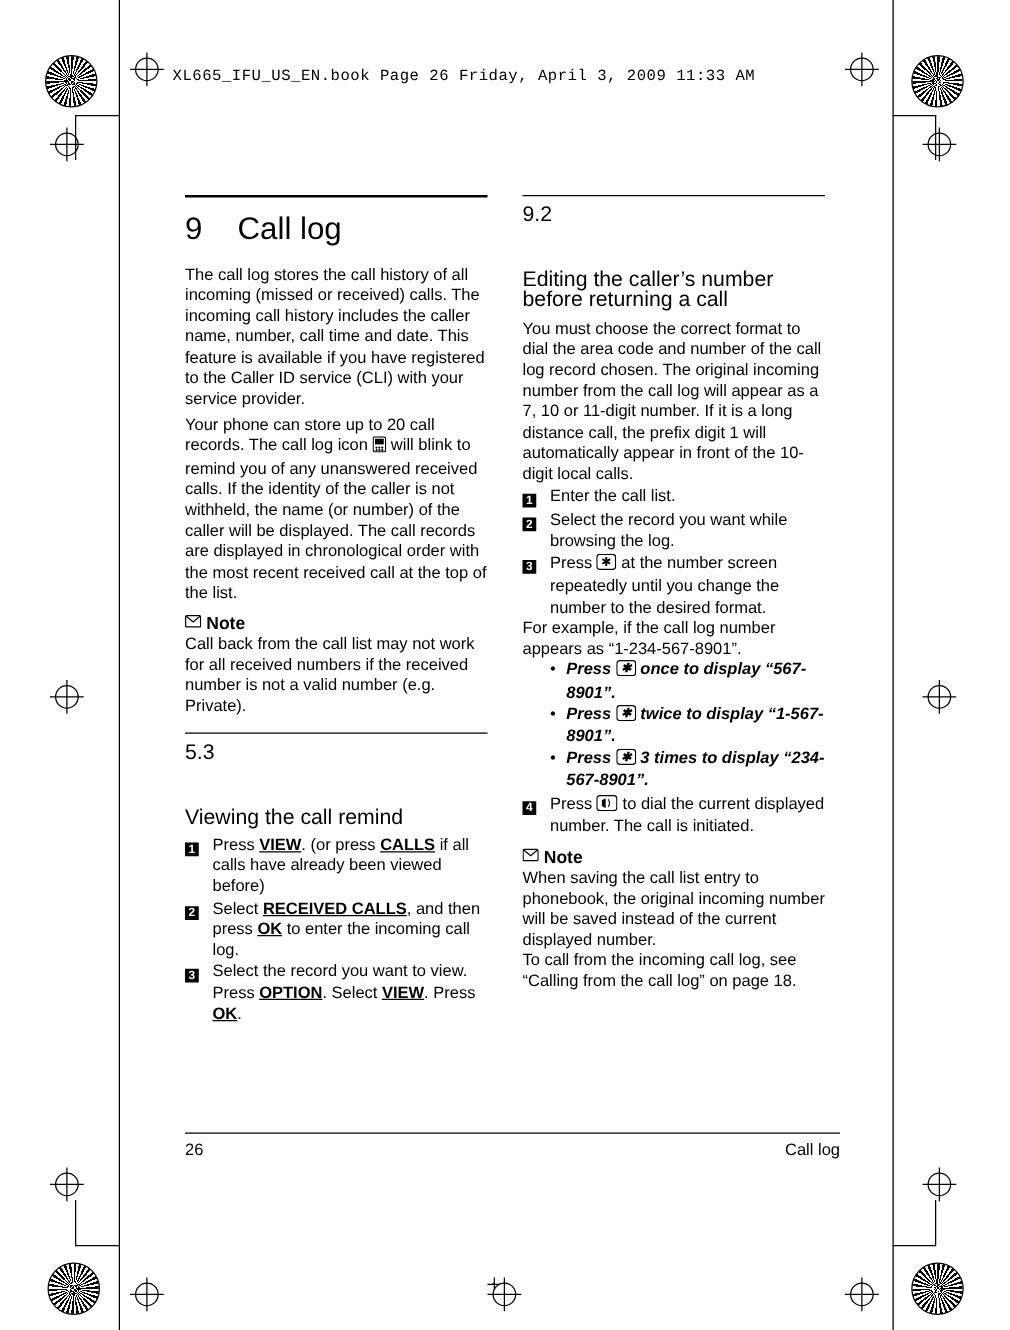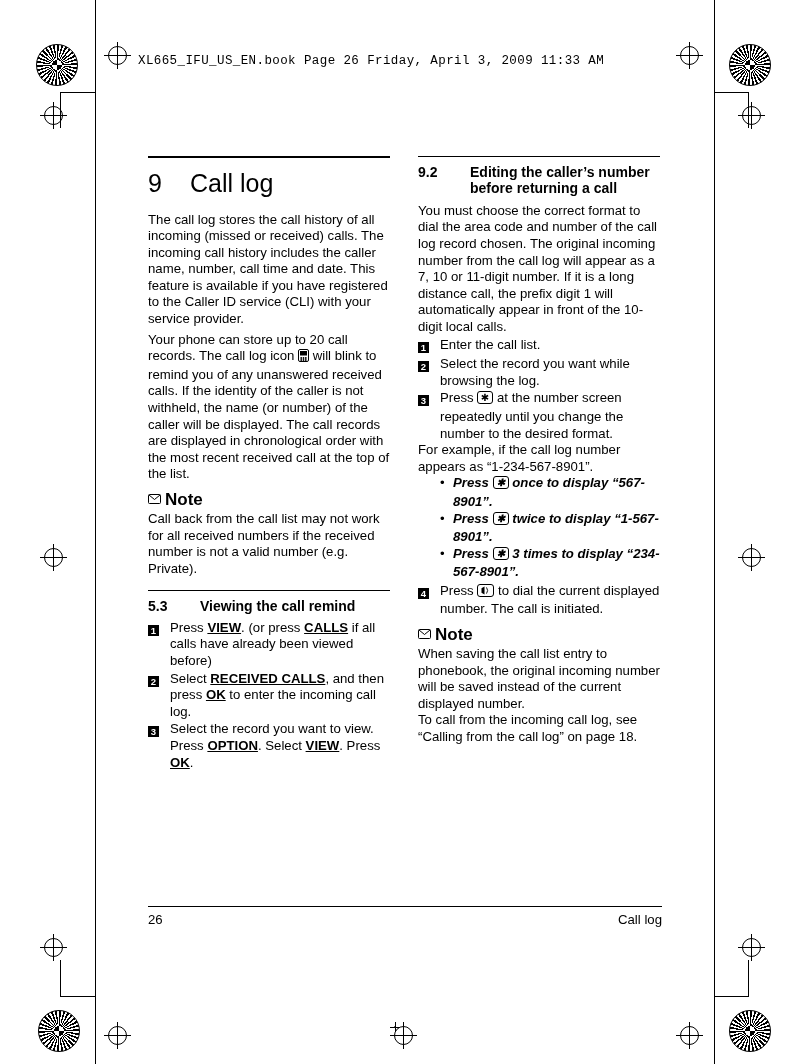--- a/index.html
+++ b/index.html
@@ -105,27 +105,28 @@
     font-size: 13.2px;
     line-height: 16.6px;
     margin: 0 0 0 0;
     text-align: left;
   }
   p.gap { margin-top: 4px; }
 
   
   .sec-head {
     display: flex;
-    font-size: 14px;
-    font-weight: bold;
+    font-size: 17px;
+    font-weight: normal;
     border-top: 1px solid #000;
     padding-top: 7px;
     margin-top: 13px;
     margin-bottom: 5px;
     line-height: 16.4px;
+    flex-direction: column;
   }
   .sec-head .snum {
     width: 52px;
     flex: 0 0 52px;
   }
   .sec-head .stext { flex: 1; }
 
   
   .step {
     display: flex;
@@ -166,21 +167,21 @@
     flex: 0 0 13px;
     font-style: normal;
     font-weight: normal;
   }
   .bullet .btext { flex: 1; }
 
   
   .note {
     display: flex;
     align-items: center;
-    font-size: 17px;
+    font-size: 14px;
     font-weight: bold;
     margin-top: 7px;
     margin-bottom: 1px;
   }
   .note .note-icon {
     width: 17px;
     flex: 0 0 17px;
   }
 
   b, strong { font-weight: bold; text-decoration: underline; }
@@ -188,21 +189,21 @@
   
   .icn {
     display: inline-block;
     vertical-align: -2px;
   }
 
   
   .footer {
     position: absolute;
     left: 148px;
-    right: 146px;
+    right: 136px;
     top: 906px;
     border-top: 1px solid #000;
     padding-top: 0;
     font-size: 13.2px;
   }
   .footer .pnum { position: absolute; left: 0; top: 5px; }
   .footer .ftitle { position: absolute; right: 0; top: 5px; }
 </style>
 </head>
 <body>

